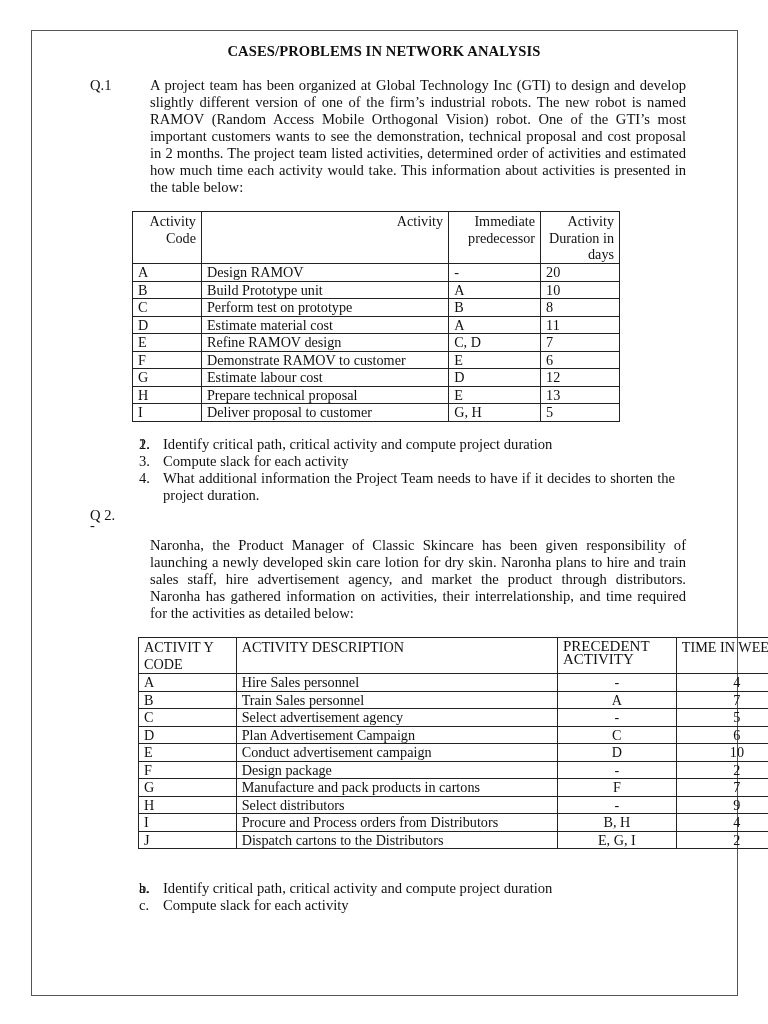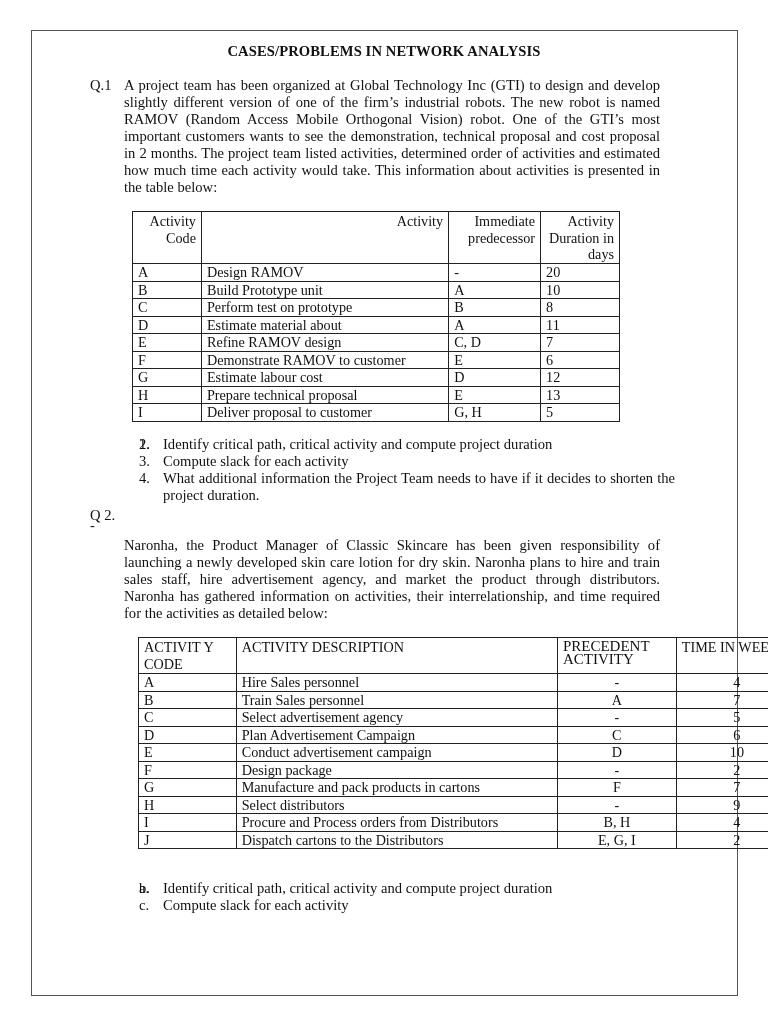--- a/index.html
+++ b/index.html
@@ -27,21 +27,21 @@
       font-size: 14.6px;
       letter-spacing: 0.1px;
     }
     .qlabel {
       position: absolute;
       left: 90px;
       text-align: right;
     }
     .para {
       position: absolute;
-      left: 124px;
+      left: 150px;
       width: 536px;
       text-align: justify;
       text-align-last: left;
     }
     .list {
       position: absolute;
       left: 139px;
       width: 536px;
       list-style: none;
     }
@@ -128,21 +128,21 @@
         <td>10</td>
       </tr>
       <tr>
         <td>C</td>
         <td>Perform test on prototype</td>
         <td>B</td>
         <td>8</td>
       </tr>
       <tr>
         <td>D</td>
-        <td>Estimate material about</td>
+        <td>Estimate material cost</td>
         <td>A</td>
         <td>11</td>
       </tr>
       <tr>
         <td>E</td>
         <td>Refine RAMOV design</td>
         <td>C, D</td>
         <td>7</td>
       </tr>
       <tr>

